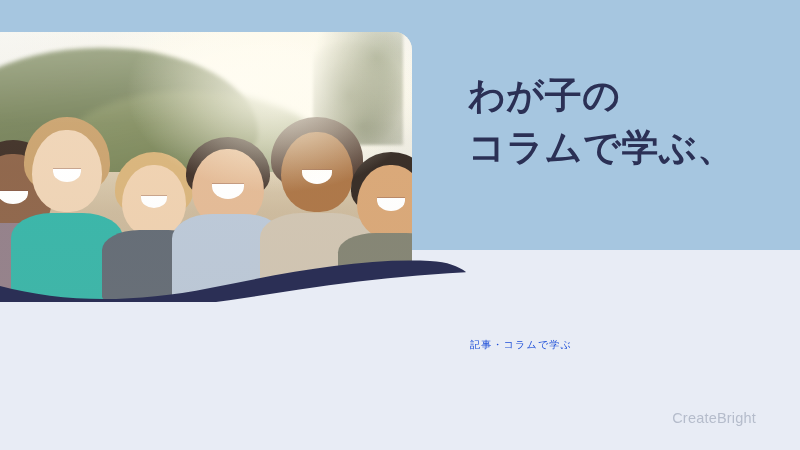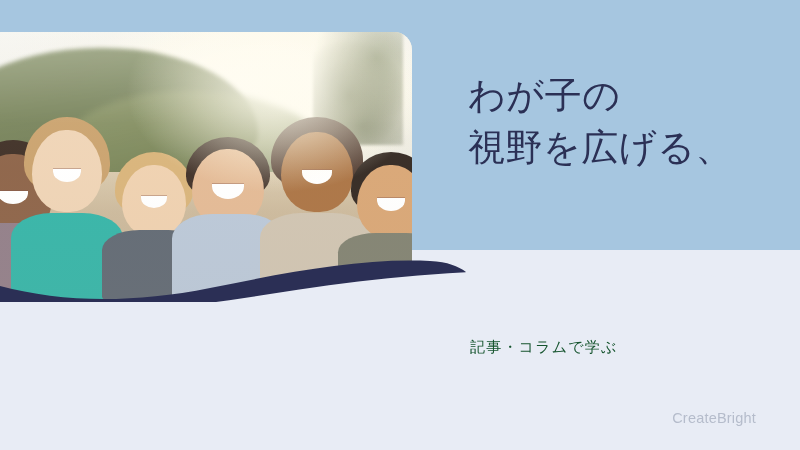--- a/index.html
+++ b/index.html
@@ -150,29 +150,29 @@
     position: absolute;
     left: 468px;
     top: 70px;
     width: 322px;
   }
   .title-line {
     color: #2b3055;
     font-size: 37px;
     line-height: 52px;
     letter-spacing: 0.5px;
-    font-weight: 400;
+    font-weight: 700;
     white-space: nowrap;
   }
   .subtitle {
     position: absolute;
     left: 470px;
     top: 338px;
-    color: #14532d;
-    font-size: 15px;
+    color: #1d4ed8;
+    font-size: 10px;
     letter-spacing: 1.2px;
     font-weight: 400;
   }
   .brand {
     position: absolute;
     right: 44px;
     top: 410px;
     color: #b5bccb;
     font-size: 14.5px;
     letter-spacing: 0.2px;
@@ -248,20 +248,20 @@
 
     <path d="M0,286 C60,302 130,304 210,288 C290,272 360,258 430,261 C448,262 458,266 466,272
              C455,288 436,300 412,302 L0,302 Z" fill="#2b2f55"></path>
 
     <path d="M0,312 C80,318 170,310 270,294 C370,278 470,268 580,270 C670,272 740,277 800,284
              L800,450 L0,450 Z" fill="#e8ecf5"></path>
   </svg>
 
   <div class="title-block">
     <div class="title-line">わが子の</div>
-    <div class="title-line">視野を広げる、</div>
+    <div class="title-line">コラムで学ぶ、</div>
   </div>
 
   <div class="subtitle">記事・コラムで学ぶ</div>
 
   <div class="brand">CreateBright</div>
 
 </div>
 
 </body></html>

